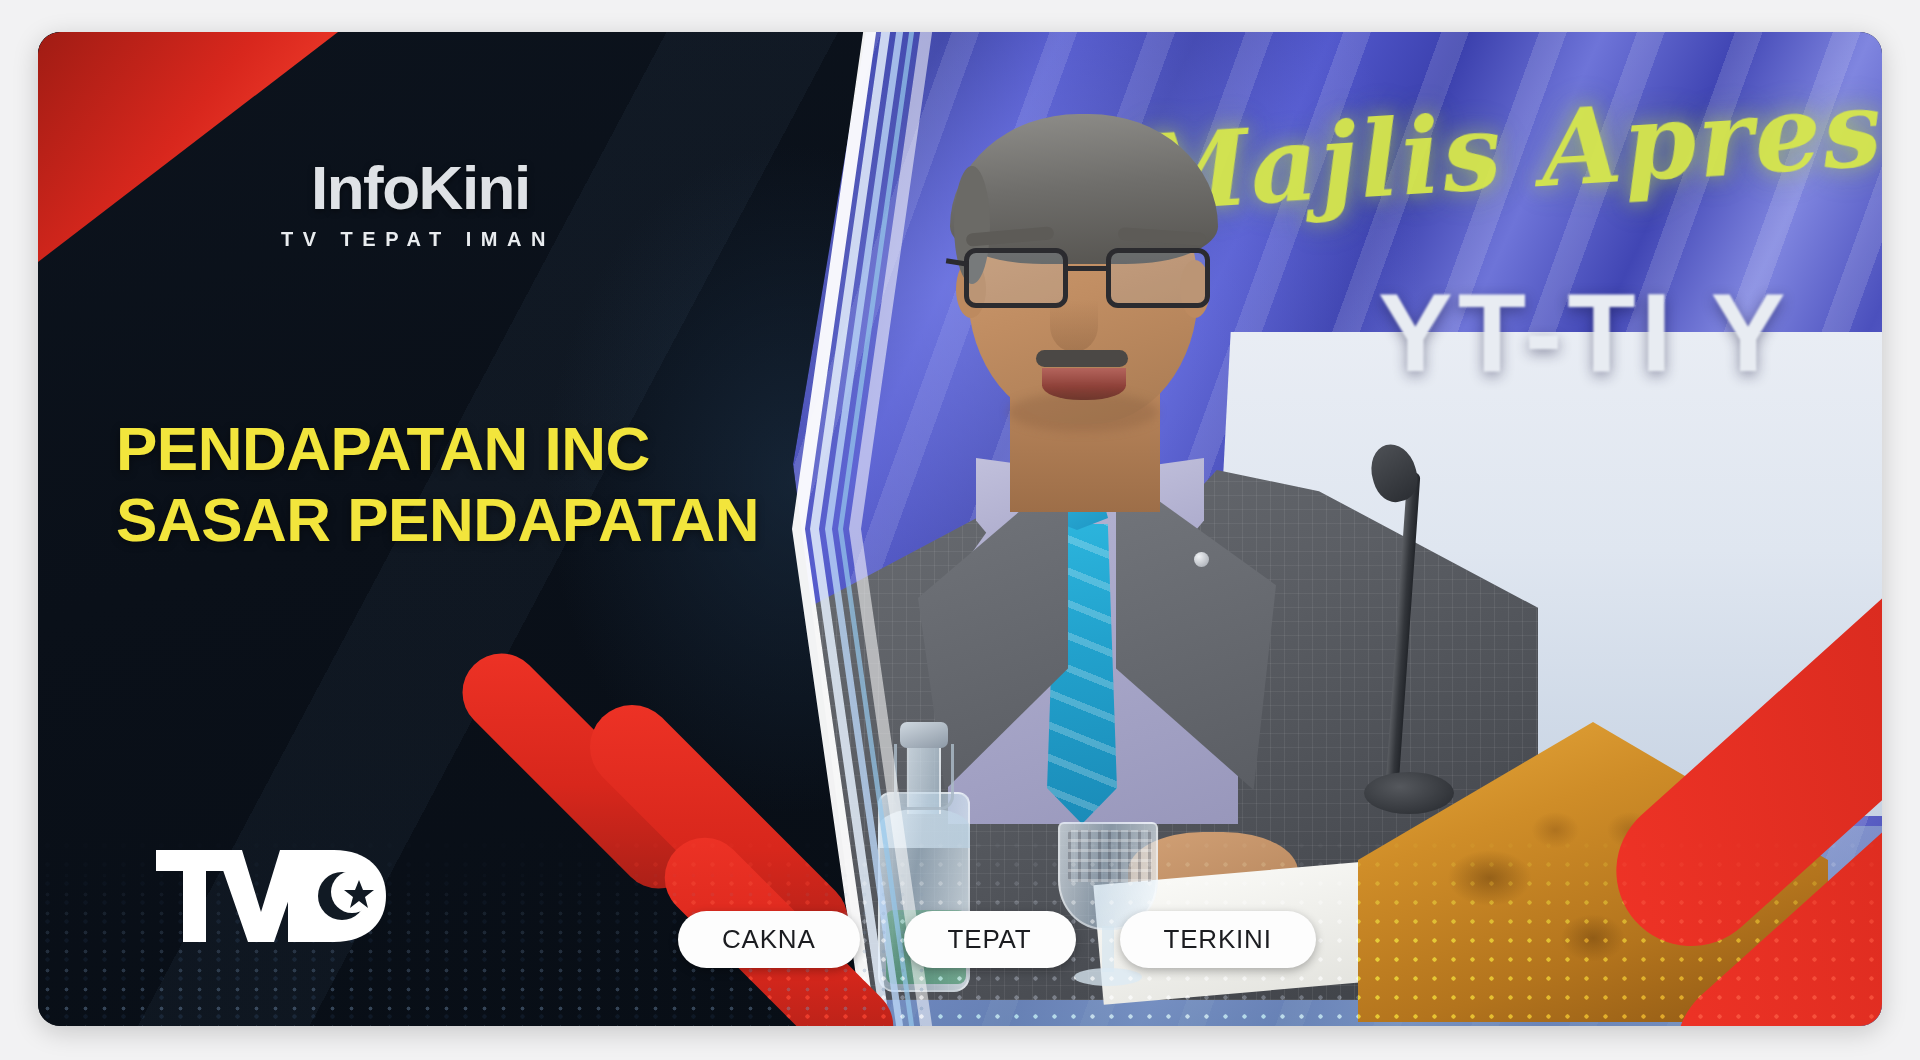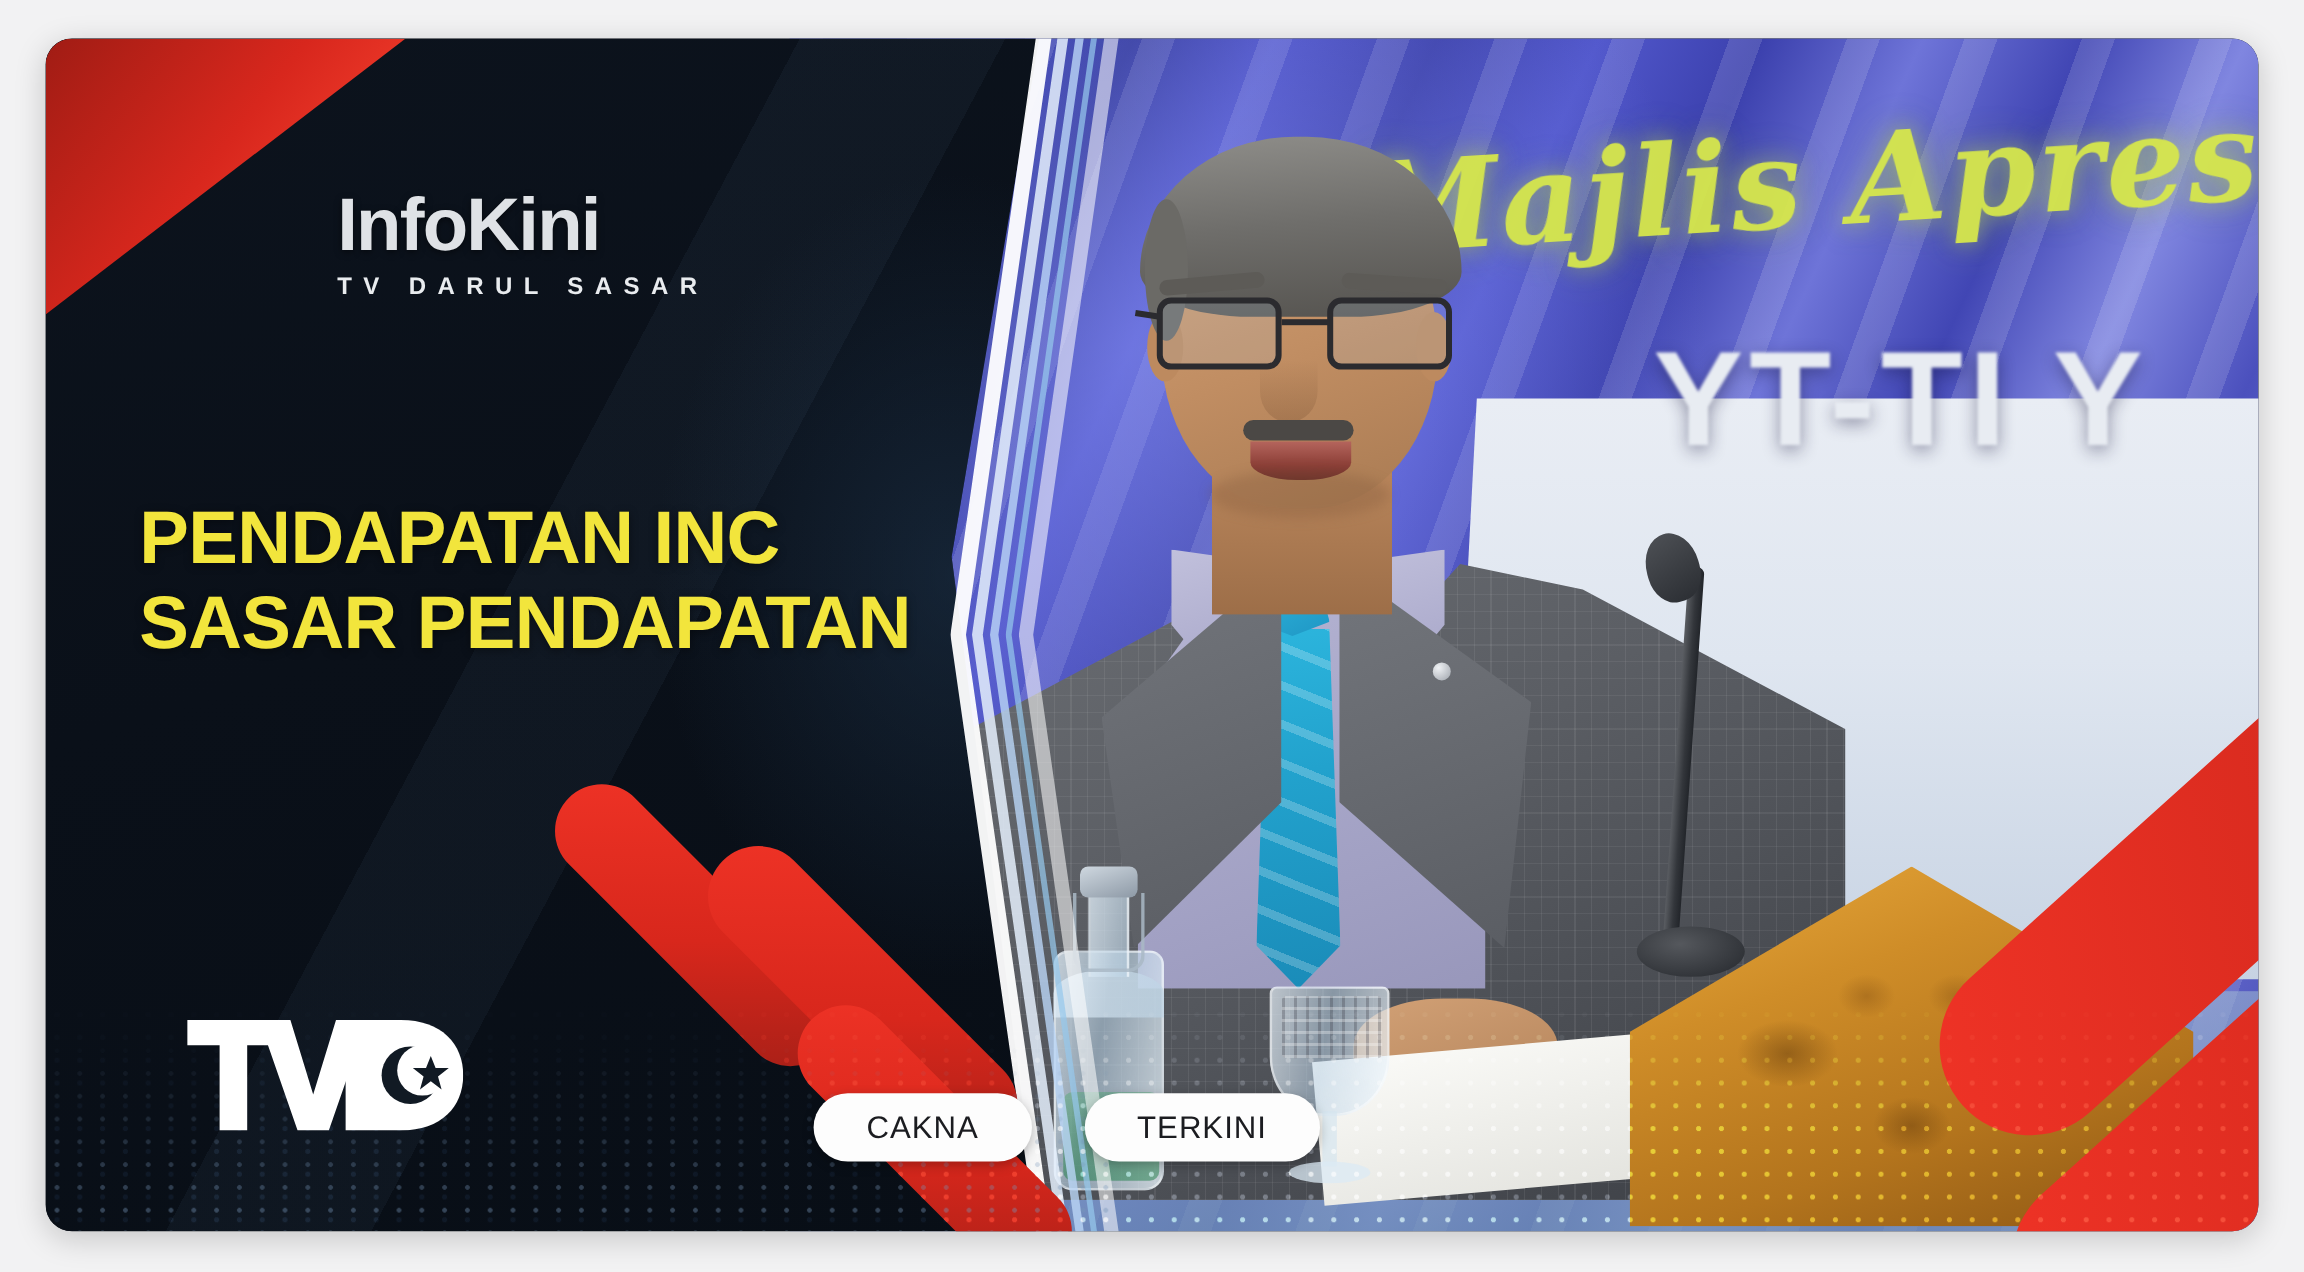--- a/index.html
+++ b/index.html
@@ -416,20 +416,21 @@
   }
 
   
   .brand{
     position:absolute; left:243px; top:125px; z-index:40;
   }
   .brand-title{
     font-size:62px; font-weight:800; color:#dfe2e6;
     letter-spacing:-1.5px; line-height:1;
     text-shadow:0 2px 6px rgba(0,0,0,.5);
+    margin-left:30px;
   }
   .brand-sub{
     margin-top:9px;
     font-size:20px; font-weight:700; color:#e9ecef;
     letter-spacing:9.5px;
     text-align:center;
   }
 
   .headline{
     position:absolute; left:78px; top:382px; z-index:40;
@@ -571,21 +572,21 @@
 
     <div class="bar" style="left:392px; top:700px; width:300px; height:78px;"></div>
     <div class="bar" style="left:516px; top:760px; width:330px; height:84px;"></div>
     <div class="bar" style="left:596px; top:880px; width:290px; height:80px;"></div>
 
     <div class="halftone-dark"></div>
     <div class="halftone"></div>
 
     <div class="brand">
       <div class="brand-title">InfoKini</div>
-      <div class="brand-sub">TV DARUL SASAR</div>
+      <div class="brand-sub">TV TEPAT IMAN</div>
     </div>
 
     <div class="headline">
       <div class="headline-line">PENDAPATAN INC</div>
       <div class="headline-line">SASAR PENDAPATAN</div>
     </div>
 
     <div class="tvd">
       <svg viewBox="0 0 230 92" width="230" height="92">
         <g fill="#ffffff">
@@ -601,17 +602,18 @@
           <path d="M188 20 a26 26 0 1 0 0 52 a26 26 0 1 0 0 -52 Z" fill="#0b1119" opacity="0"></path>
           <circle cx="186" cy="46" r="24" fill="#111a24"></circle>
           <circle cx="196" cy="42" r="21" fill="#ffffff"></circle>
           <polygon points="203,30 207,40 218,40 209,47 212,58 203,51 194,58 197,47 188,40 199,40" fill="#111a24"></polygon>
         </g>
       </svg>
     </div>
 
     <div class="pills">
       <div class="pill">CAKNA</div>
+      <div class="pill">TEPAT</div>
       <div class="pill">TERKINI</div>
     </div>
 
   </div>
 </div>
 
 </body></html>

